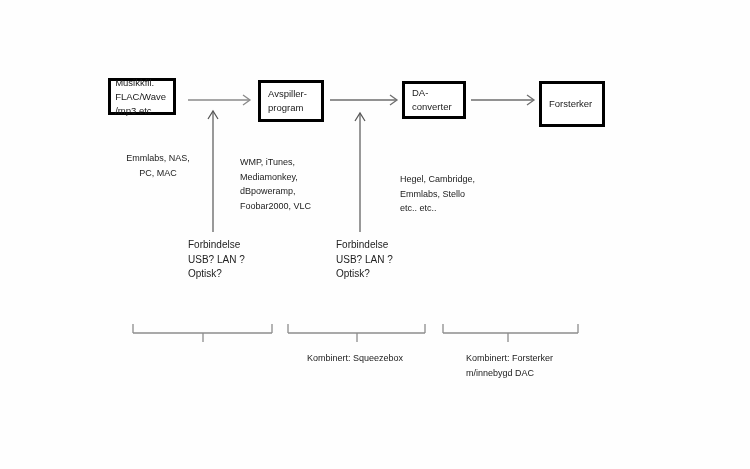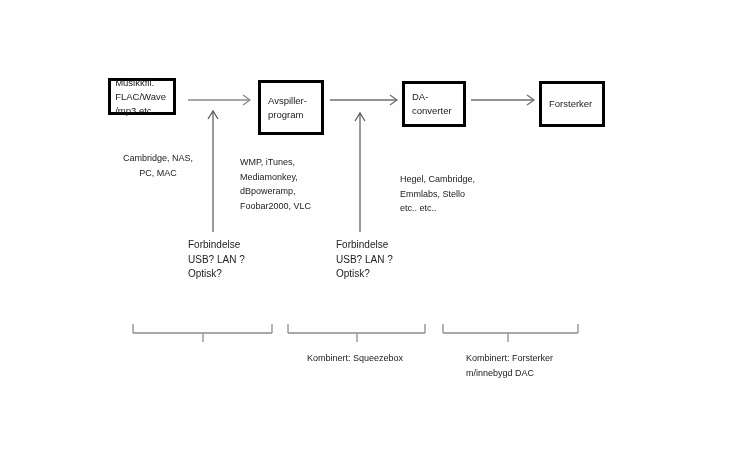--- a/index.html
+++ b/index.html
@@ -31,22 +31,22 @@
   }
   .flow-box .box-text {
     font-size: 9.5px;
     line-height: 14px;
     color: #1a1a1a;
     white-space: pre-line;
     text-align: left;
   }
 
   #box-music   { left: 108px; top: 78px;  width: 68px; height: 37px; justify-content: flex-end; }
-  #box-player  { left: 258px; top: 80px;  width: 66px; height: 55px; }
-  #box-dac     { left: 402px; top: 81px;  width: 64px; height: 46px; }
+  #box-player  { left: 258px; top: 80px;  width: 66px; height: 42px; }
+  #box-dac     { left: 402px; top: 81px;  width: 64px; height: 38px; }
   #box-amp     { left: 539px; top: 81px;  width: 66px; height: 46px; }
 
   
   #wire-layer {
     position: absolute;
     left: 0;
     top: 0;
     width: 750px;
     height: 469px;
     pointer-events: none;
@@ -154,21 +154,21 @@
     </g>
 
     <g>
       <line x1="443" y1="333" x2="578" y2="333" stroke="#8c8c8c" stroke-width="1.3"></line>
       <line x1="443" y1="324" x2="443" y2="333" stroke="#8c8c8c" stroke-width="1.3"></line>
       <line x1="578" y1="324" x2="578" y2="333" stroke="#8c8c8c" stroke-width="1.3"></line>
       <line x1="508" y1="333" x2="508" y2="342" stroke="#8c8c8c" stroke-width="1.3"></line>
     </g>
   </svg>
 
-  <div class="caption center" id="cap-sources">Cambridge, NAS,
+  <div class="caption center" id="cap-sources">Emmlabs, NAS,
 PC, MAC</div>
   <div class="caption" id="cap-players">WMP, iTunes,
 Mediamonkey,
 dBpoweramp,
 Foobar2000, VLC</div>
   <div class="caption" id="cap-dacs">Hegel, Cambridge,
 Emmlabs, Stello
 etc.. etc..</div>
 
   <div class="conn-label" id="conn-1">Forbindelse

